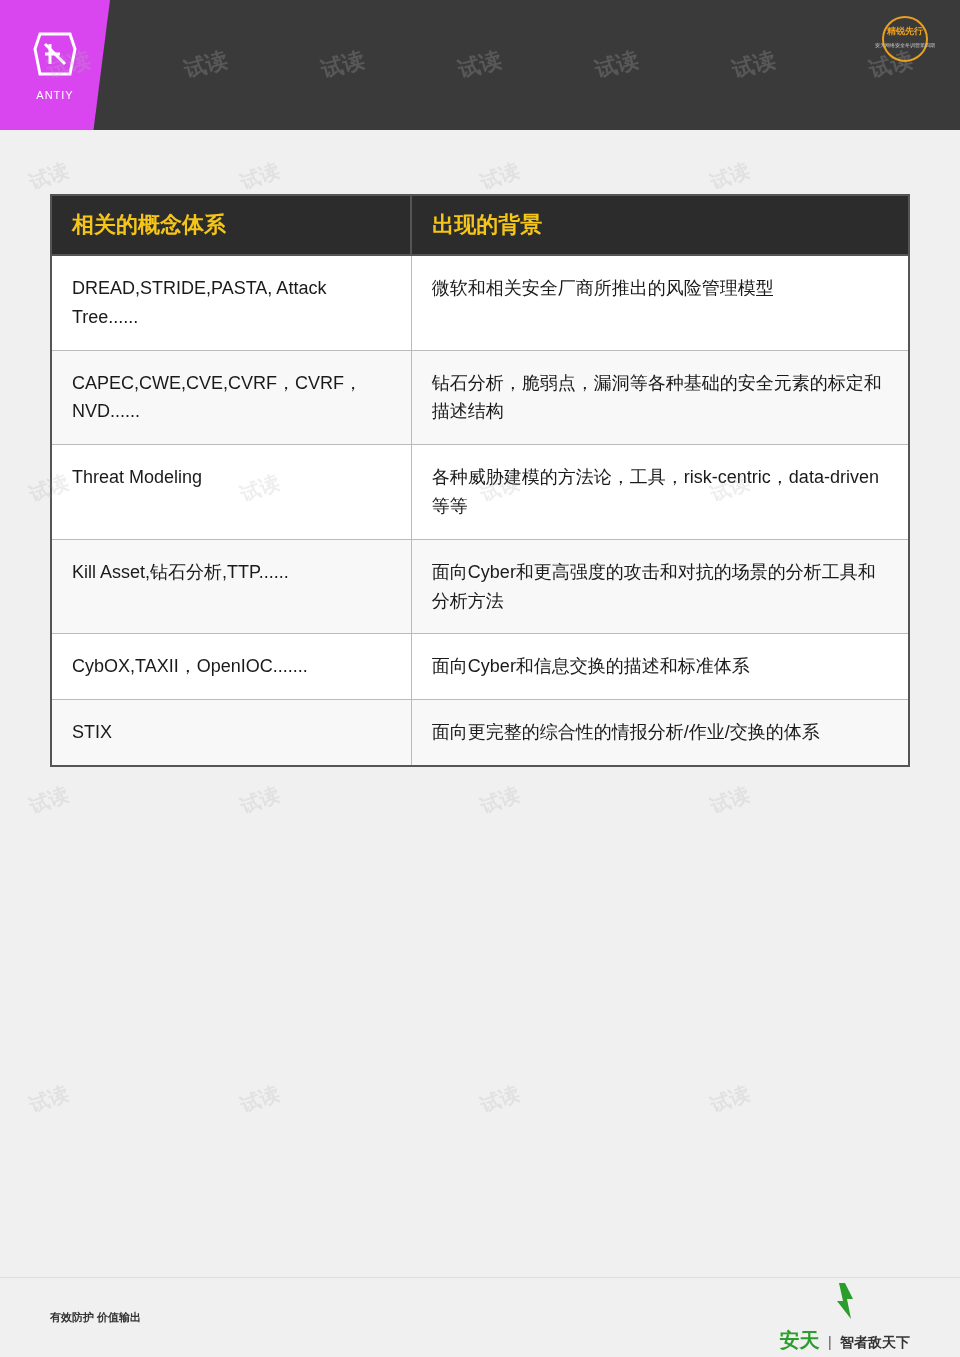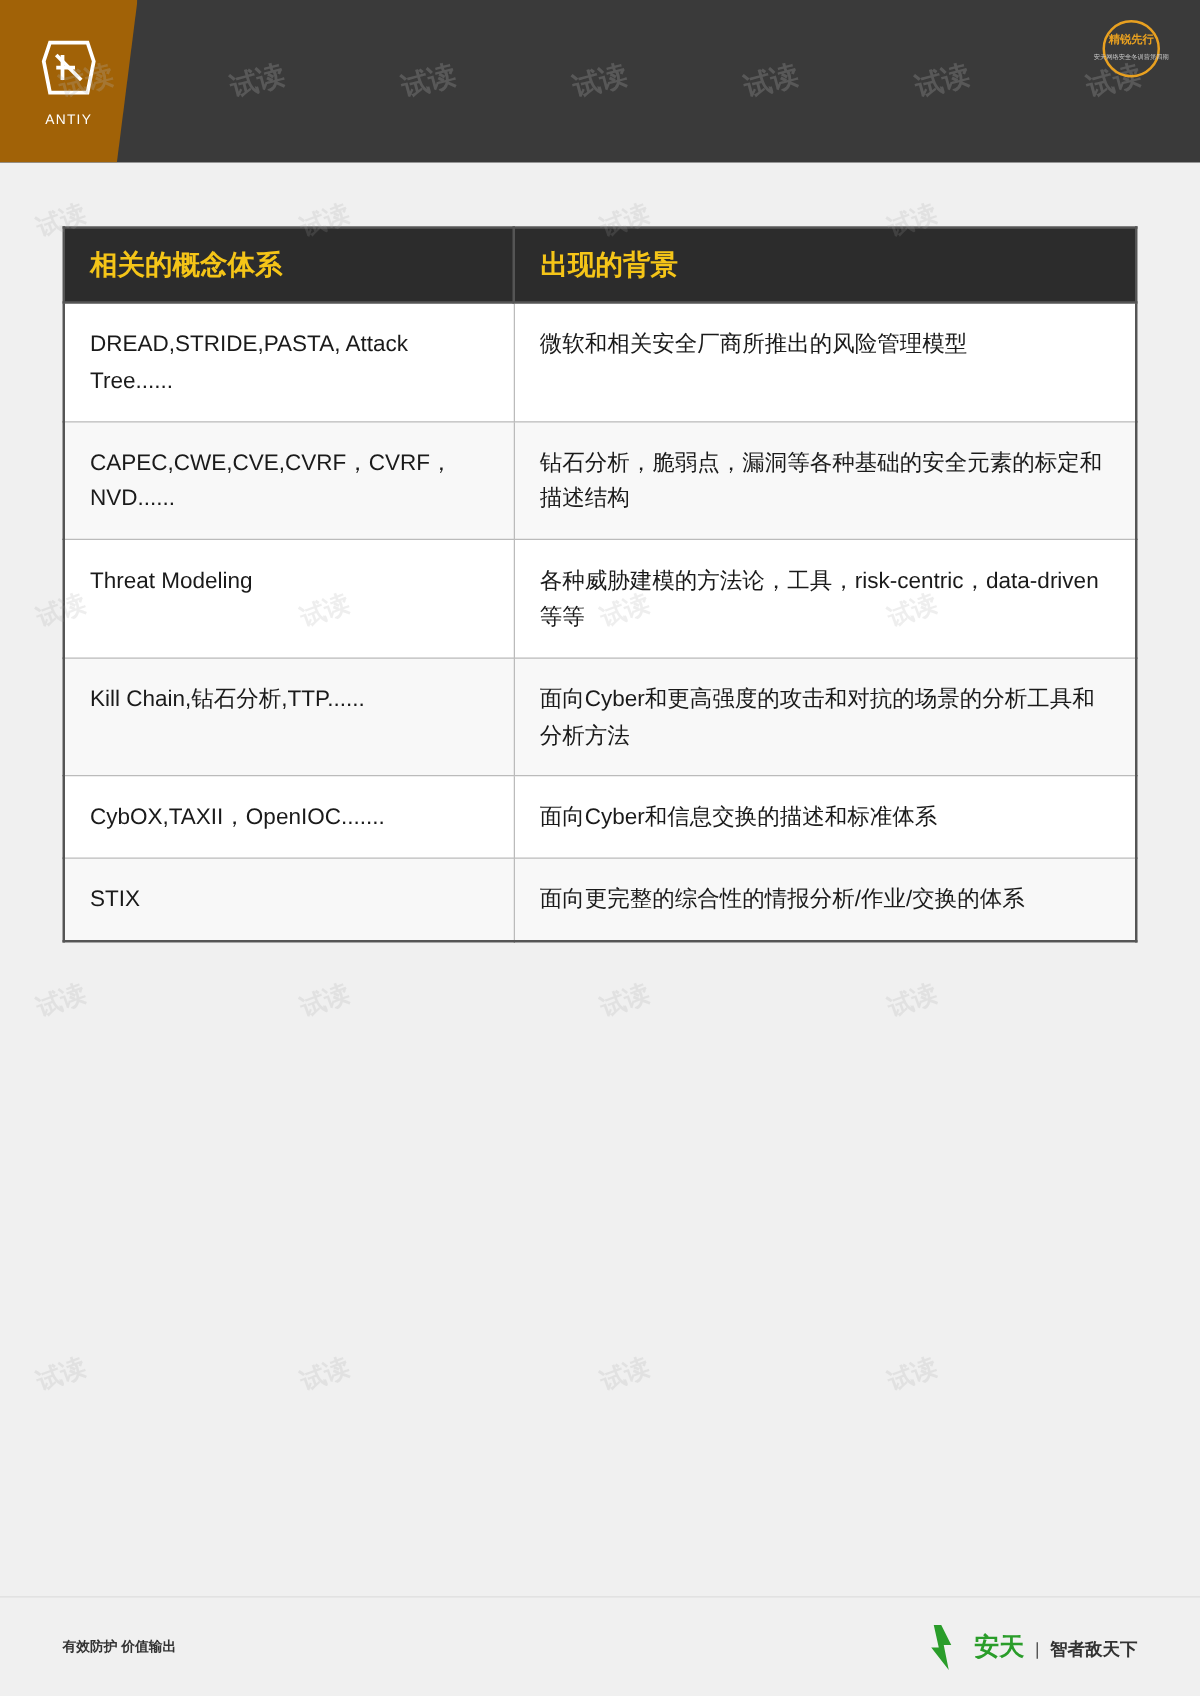--- a/index.html
+++ b/index.html
@@ -18,21 +18,21 @@
       height: 130px;
       background: #3a3a3a;
       position: relative;
       display: flex;
       align-items: center;
     }
 
     .logo-box {
       width: 110px;
       height: 130px;
-      background: #a16207;
+      background: #d946ef;
       display: flex;
       flex-direction: column;
       align-items: center;
       justify-content: center;
       position: relative;
       clip-path: polygon(0 0, 100% 0, 85% 100%, 0 100%);
       flex-shrink: 0;
     }
 
     .logo-icon {
@@ -72,21 +72,21 @@
       position: absolute;
       right: 20px;
       top: 14px;
       display: flex;
       flex-direction: column;
       align-items: center;
     }
 
     
     .main-content {
-      padding: 51px 50px;
+      padding: 64px 50px;
       position: relative;
     }
 
     
     .info-table {
       width: 100%;
       border-collapse: collapse;
       background: white;
       border: 2px solid #555;
     }
@@ -169,20 +169,21 @@
     .footer-right {
       display: flex;
       align-items: center;
       gap: 5px;
     }
 
     .footer-logo {
       display: flex;
       align-items: center;
       gap: 6px;
+      flex-direction: column;
     }
   </style>
 </head>
 <body>
 
 <div class="header">
 
   <div class="logo-box">
     <div class="logo-icon">
       <svg width="50" height="50" viewBox="0 0 50 50">
@@ -249,21 +250,21 @@
         </tr>
         <tr>
           <td class="col-left">CAPEC,CWE,CVE,CVRF，CVRF，NVD......</td>
           <td class="col-right">钻石分析，脆弱点，漏洞等各种基础的安全元素的标定和描述结构</td>
         </tr>
         <tr>
           <td class="col-left">Threat Modeling</td>
           <td class="col-right">各种威胁建模的方法论，工具，risk-centric，data-driven等等</td>
         </tr>
         <tr>
-          <td class="col-left">Kill Chain,钻石分析,TTP......</td>
+          <td class="col-left">Kill Asset,钻石分析,TTP......</td>
           <td class="col-right">面向Cyber和更高强度的攻击和对抗的场景的分析工具和分析方法</td>
         </tr>
         <tr>
           <td class="col-left">CybOX,TAXII，OpenIOC.......</td>
           <td class="col-right">面向Cyber和信息交换的描述和标准体系</td>
         </tr>
         <tr>
           <td class="col-left">STIX</td>
           <td class="col-right">面向更完整的综合性的情报分析/作业/交换的体系</td>
         </tr>

